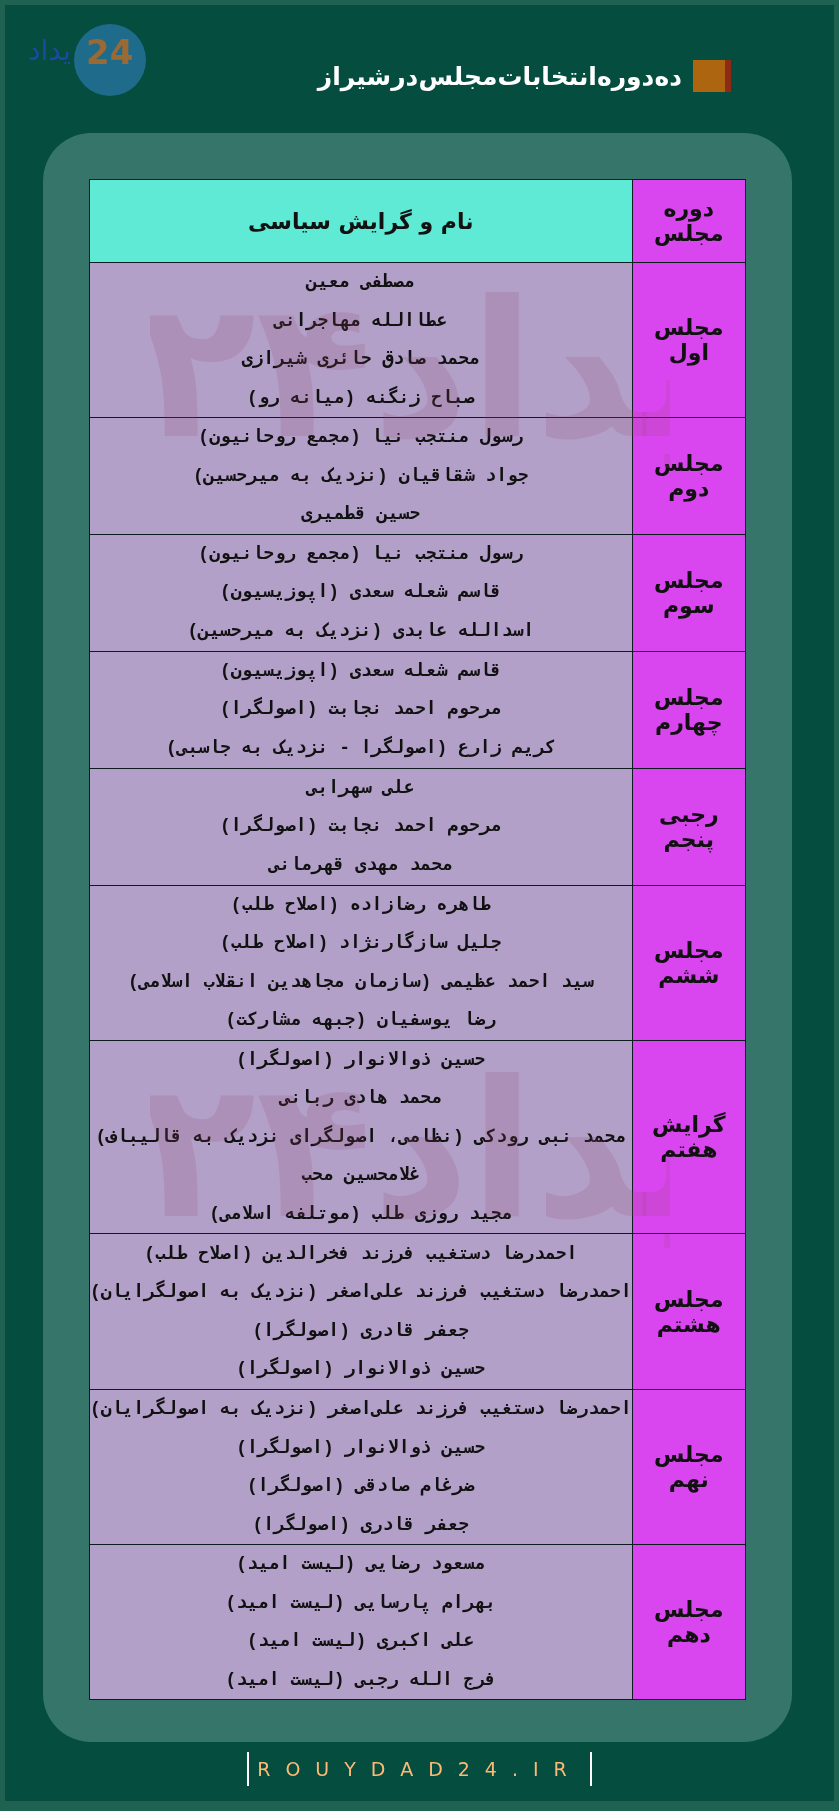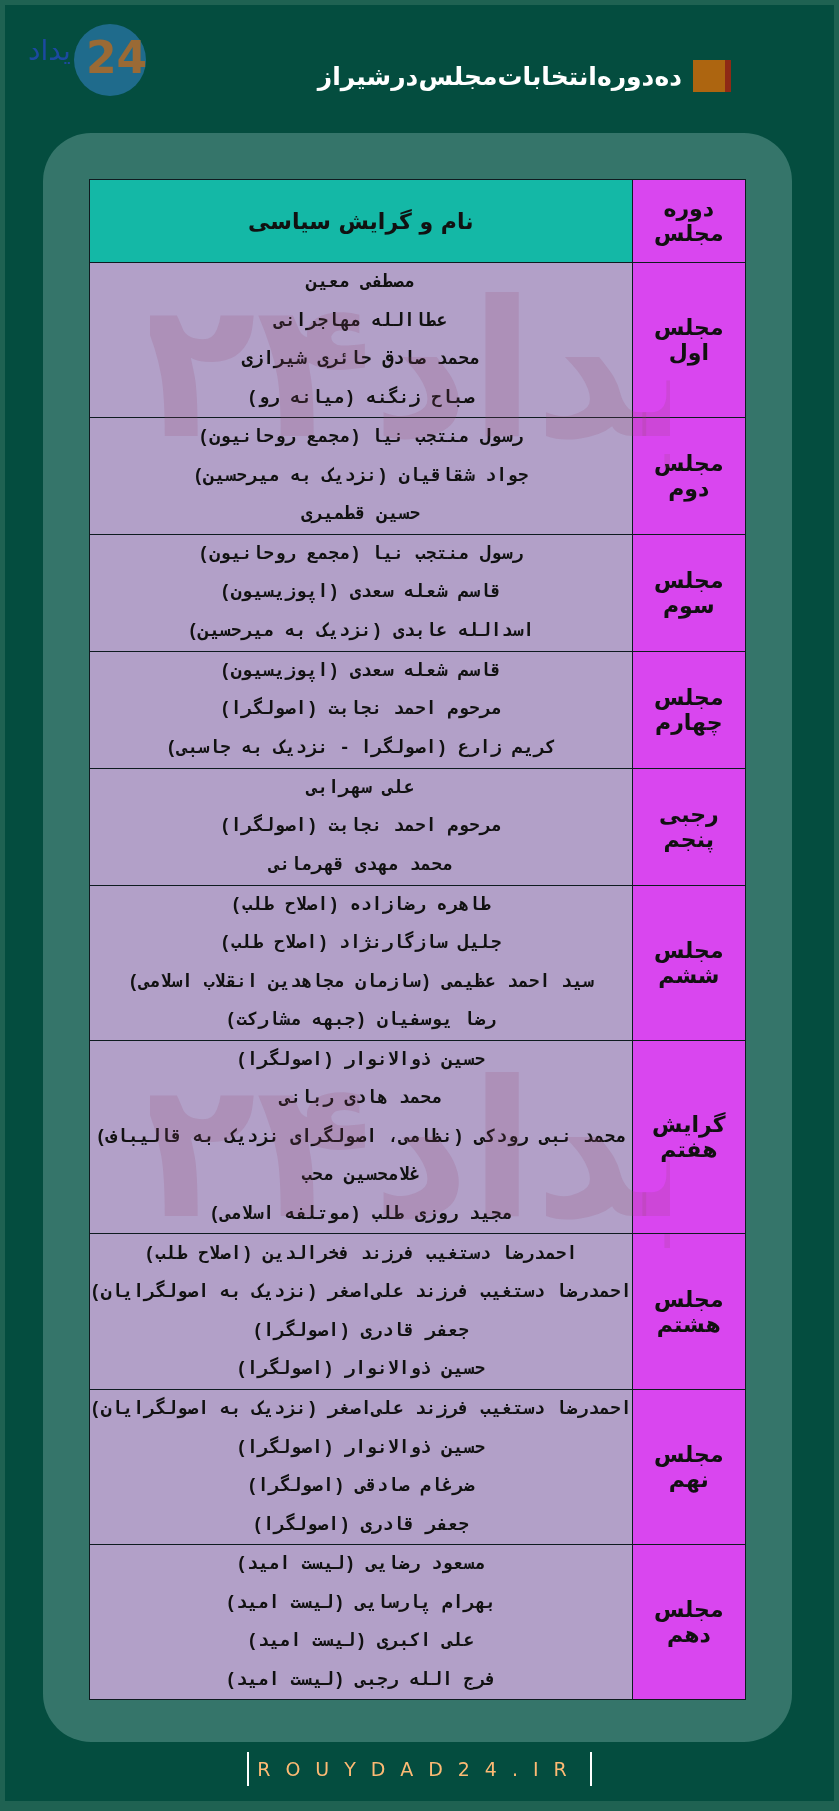--- a/index.html
+++ b/index.html
@@ -21,21 +21,21 @@
     position: absolute; left: 50px; top: 2px; width: 72px; height: 72px;
     border-radius: 50%; background: #1f6b8c;
   }
   .logo .txt {
     position: absolute; left: 4px; top: 12px;
     font-size: 28px; font-weight: normal; color: #1c4aa0; direction: rtl;
     font-family: "DejaVu Sans", sans-serif;
   }
   .logo .num {
     position: absolute; left: 62px; top: 10px;
-    font-size: 44px; font-weight: bold; color: #9a6a35;
+    font-size: 34px; font-weight: bold; color: #9a6a35;
     font-family: "DejaVu Sans", sans-serif;
   }
   .title-wrap {
     position: absolute; top: 60px; right: 108px;
     display: flex; align-items: center; direction: rtl; gap: 8px;
   }
   .title-mark { display: flex; direction: ltr; }
   .title-mark .a { width: 6px; height: 32px; background: #8e2a15; }
   .title-mark .b { width: 32px; height: 32px; background: #ad6510; margin-left: 3px; }
   .title-text {
@@ -59,21 +59,21 @@
     position: absolute; left: 89px; top: 179px; width: 657px;
     border-collapse: collapse; direction: rtl; z-index: 1;
   }
   table.main td, table.main th {
     border: 1.5px solid #0e1b20; text-align: center; vertical-align: middle;
     color: #111; font-weight: bold; padding: 0;
   }
   th.col-period, td.period {
     width: 155px; background: #d946ef; font-size: 22px;
   }
-  th.col-names { background: #14b8a6; font-size: 22px; }
+  th.col-names { background: #5eead4; font-size: 22px; }
   tr.head { height: 83px; }
   td.names { background: #b2a0c8; font-size: 18px; line-height: 38.5px; font-family: Liberation Mono, monospace; }
   .name-line { display: block; white-space: nowrap; }
   .footer {
     position: absolute; left: 0; right: 0; top: 1752px; text-align: center;
     color: #fdba74; font-size: 19px; letter-spacing: 15px;
     font-family: "DejaVu Sans", sans-serif; font-weight: normal;
   }
   .footer .bar { display: inline-block; width: 2px; height: 34px; background: #fff; vertical-align: middle; margin: 0 8px; letter-spacing: 0; }
   .footer .site { vertical-align: middle; }

